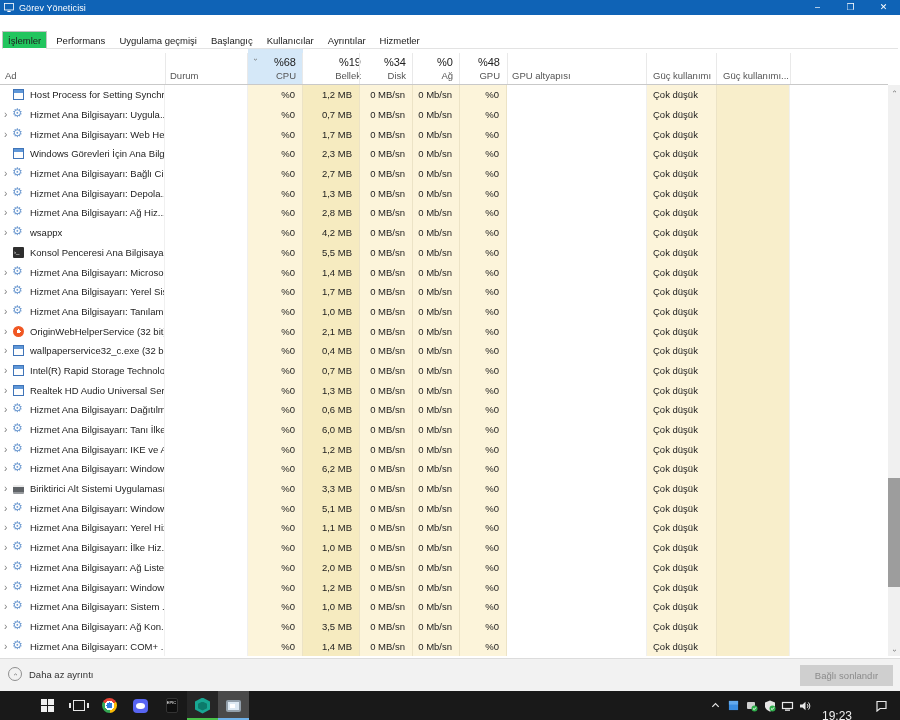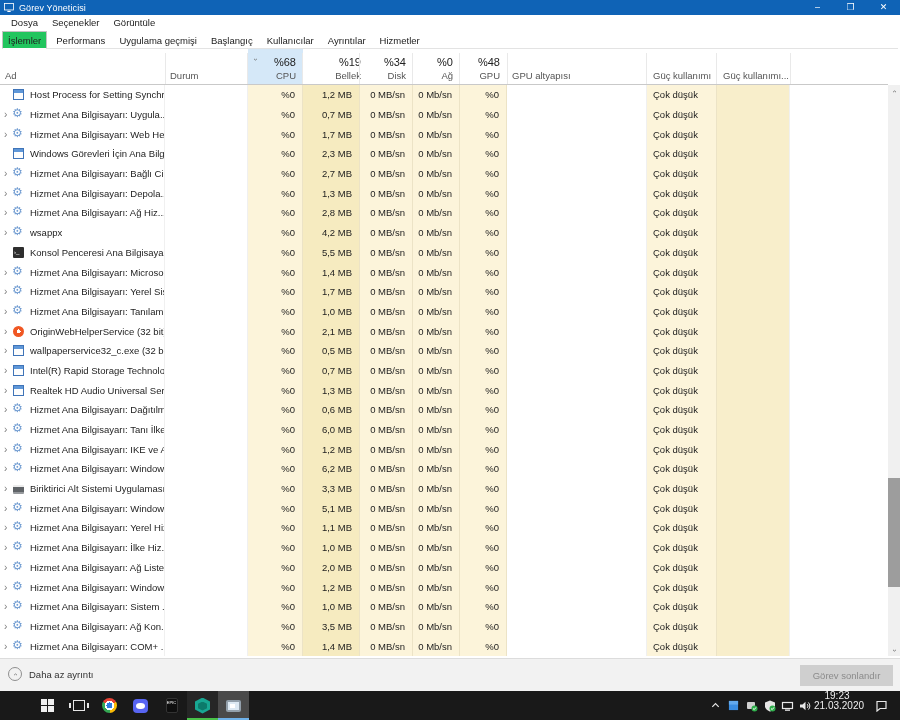--- a/index.html
+++ b/index.html
@@ -116,46 +116,41 @@
       background:#18a793; position:relative; }
   .tb-kasp::after { content:""; position:absolute; left:3px; top:4px; width:9px; height:9px;
       clip-path:polygon(50% 0,100% 25%,100% 75%,50% 100%,0 75%,0 25%); background:#0c7a6b; }
   .tb-tm { width:15px; height:12px; border-radius:2px; background:#93a0ab; position:relative; }
   .tb-tm::before { content:""; position:absolute; inset:2px; background:#dde9f3; }
   .tb-tm::after { content:""; position:absolute; left:4px; top:4px; width:5px; height:4px; background:#fff; }
 
   .tray { position:absolute; right:88px; top:0; height:29px; display:flex; align-items:center; gap:5px; }
   .trayico { width:13px; height:13px; display:flex; align-items:center; justify-content:center; }
   .clock { position:absolute; right:40px; top:0; width:46px; height:29px; color:#efefef;
-    font-size:10px; line-height:10px; text-align:center; padding-top:0; }
+    font-size:12px; line-height:10px; text-align:center; padding-top:20px; }
   .ac { position:absolute; right:8px; top:0; width:22px; height:29px; display:flex; align-items:center; justify-content:center; }
 </style>
 </head>
 <body>
 
 <div class="win">
 
   <div class="titlebar">
     <svg class="appico" viewBox="0 0 12 11">
       <rect x="0.5" y="0.5" width="11" height="8" fill="none" stroke="#fff" stroke-width="1"></rect>
       <rect x="4" y="9.5" width="4" height="1.5" fill="#fff"></rect>
     </svg>
     <span class="ttl">Görev Yöneticisi</span>
     <div class="caps">
       <div class="cap">–</div>
       <div class="cap">❐</div>
       <div class="cap">✕</div>
     </div>
   </div>
 
-  <div class="menubar">
-    <span class="menu-item">Dosya</span>
-    <span class="menu-item">Seçenekler</span>
-    <span class="menu-item">Görüntüle</span>
-  </div>
 
   <div class="tabbar">
     <span class="tab active">İşlemler</span>
     <span class="tab">Performans</span>
     <span class="tab">Uygulama geçmişi</span>
     <span class="tab">Başlangıç</span>
     <span class="tab">Kullanıcılar</span>
     <span class="tab">Ayrıntılar</span>
     <span class="tab">Hizmetler</span>
   </div>
@@ -425,21 +420,21 @@
       <div class="c-rest"></div>
     </div>
       <div class="prow">
       <div class="c-namewrap">
         <span class="expander">›</span>
         <span class="pico icon-window"></span>
         <span class="c-name">wallpaperservice32_c.exe (32 bit)</span>
       </div>
       <div class="c-durum"></div>
       <div class="cell c-cpu">%0</div>
-      <div class="cell c-mem">0,5 MB</div>
+      <div class="cell c-mem">0,4 MB</div>
       <div class="cell c-disk">0 MB/sn</div>
       <div class="cell c-net">0 Mb/sn</div>
       <div class="cell c-gpu">%0</div>
       <div class="c-gpueng"></div>
       <div class="c-power">Çok düşük</div>
       <div class="c-power2"></div>
       <div class="c-rest"></div>
     </div>
       <div class="prow">
       <div class="c-namewrap">
@@ -708,21 +703,21 @@
       </div>
   </div>
 
   <div class="statusbar">
     <div class="toggle">
       <span class="circ">
           <span>›</span>
         </span>
       <span class="txt">Daha az ayrıntı</span>
     </div>
-    <div class="endtask">Görev sonlandır</div>
+    <div class="endtask">Bağlı sonlandır</div>
   </div>
 
   <div class="taskbar">
     <div class="apps">
       <div class="appcell">
           <span class="tb-start"></span>
         </div>
       <div class="appcell">
           <span class="tb-taskview"></span>
         </div>

